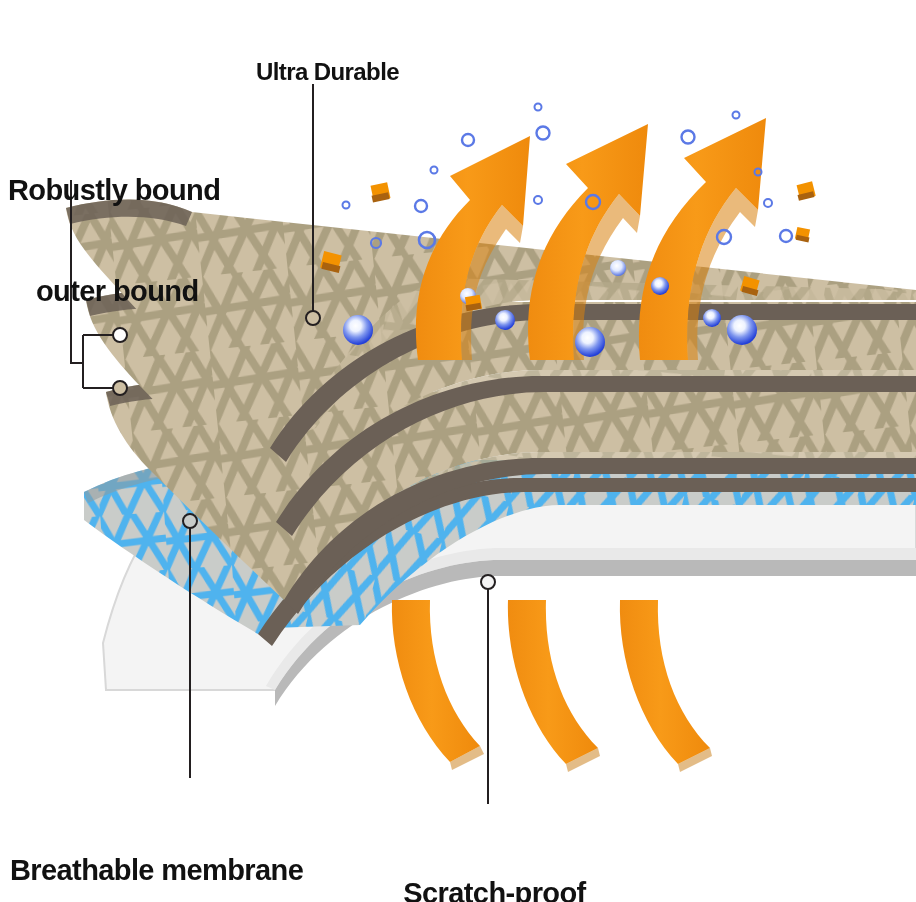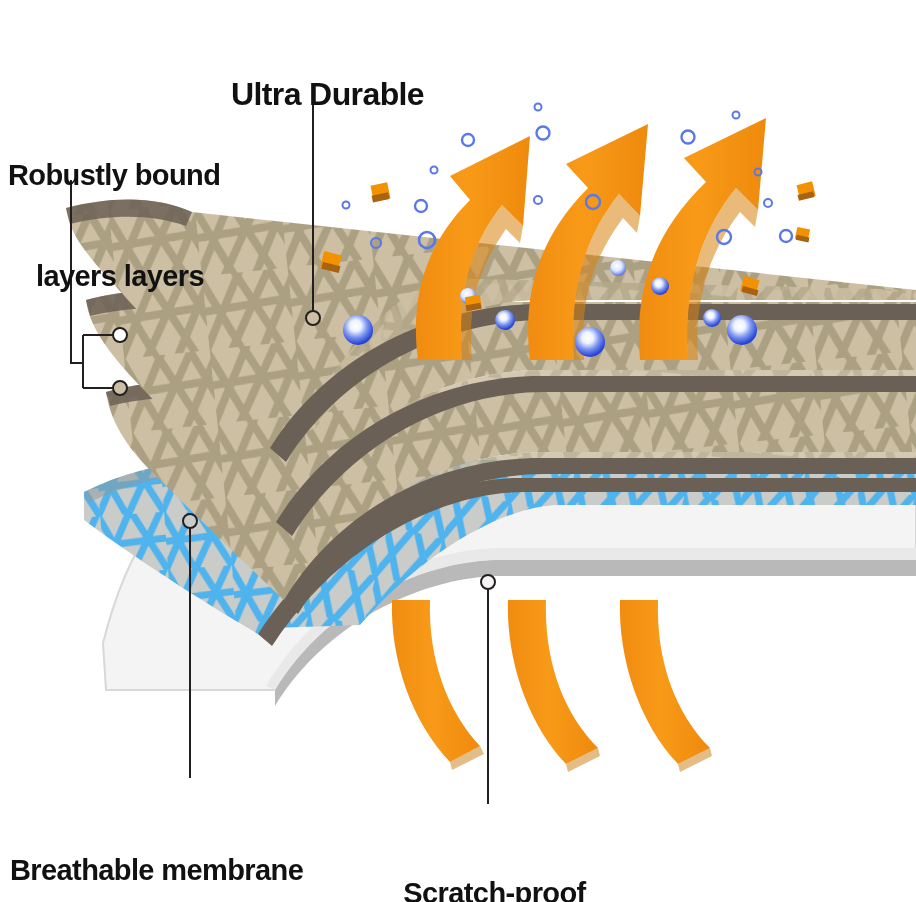--- a/index.html
+++ b/index.html
@@ -3,22 +3,22 @@
 <meta charset="utf-8">
 <style>
   html,body{margin:0;padding:0;background:#ffffff;}
   body{width:916px;height:902px;overflow:hidden;
        font-family:"Liberation Sans","DejaVu Sans",sans-serif;}
   #stage{position:relative;width:916px;height:902px;background:#fff;}
   svg#art{position:absolute;left:0;top:0;width:916px;height:902px;display:block;}
   .lbl{position:absolute;font-weight:bold;color:#111111;
        font-family:"Liberation Sans","DejaVu Sans",sans-serif;
        letter-spacing:-0.6px;line-height:1.16;white-space:pre;}
-  #lbl-ultra{left:205px;top:2px;font-size:32px;text-align:center;width:245px;}
-  #lbl-robust{left:8px;top:92px;font-size:29px;text-align:left;width:300px;}
+  #lbl-ultra{left:205px;top:2px;font-size:24px;text-align:center;width:245px;}
+  #lbl-robust{left:8px;top:107px;font-size:29px;text-align:left;width:300px;}
   #lbl-breathe{left:10px;top:787px;font-size:29px;text-align:left;width:360px;}
   #lbl-scratch{left:372px;top:810px;font-size:29px;text-align:center;width:245px;}
 </style>
 </head>
 <body>
 
 <div id="stage">
 
   <svg id="art" viewBox="0 0 916 902">
     <defs>
@@ -256,21 +256,21 @@
       </g>
     </g>
   </svg>
 
   <div class="lbl" id="lbl-ultra">
     <div>Ultra Durable</div>
   </div>
 
   <div class="lbl" id="lbl-robust">
     <div>Robustly bound</div>
-    <div style="padding-left:28px">layers layers</div>
+    <div style="padding-left:28px">outer bound</div>
   </div>
 
   <div class="lbl" id="lbl-breathe">
     <div>Breathable membrane</div>
     
   </div>
 
   <div class="lbl" id="lbl-scratch">
     <div>Scratch-proof</div>
     

